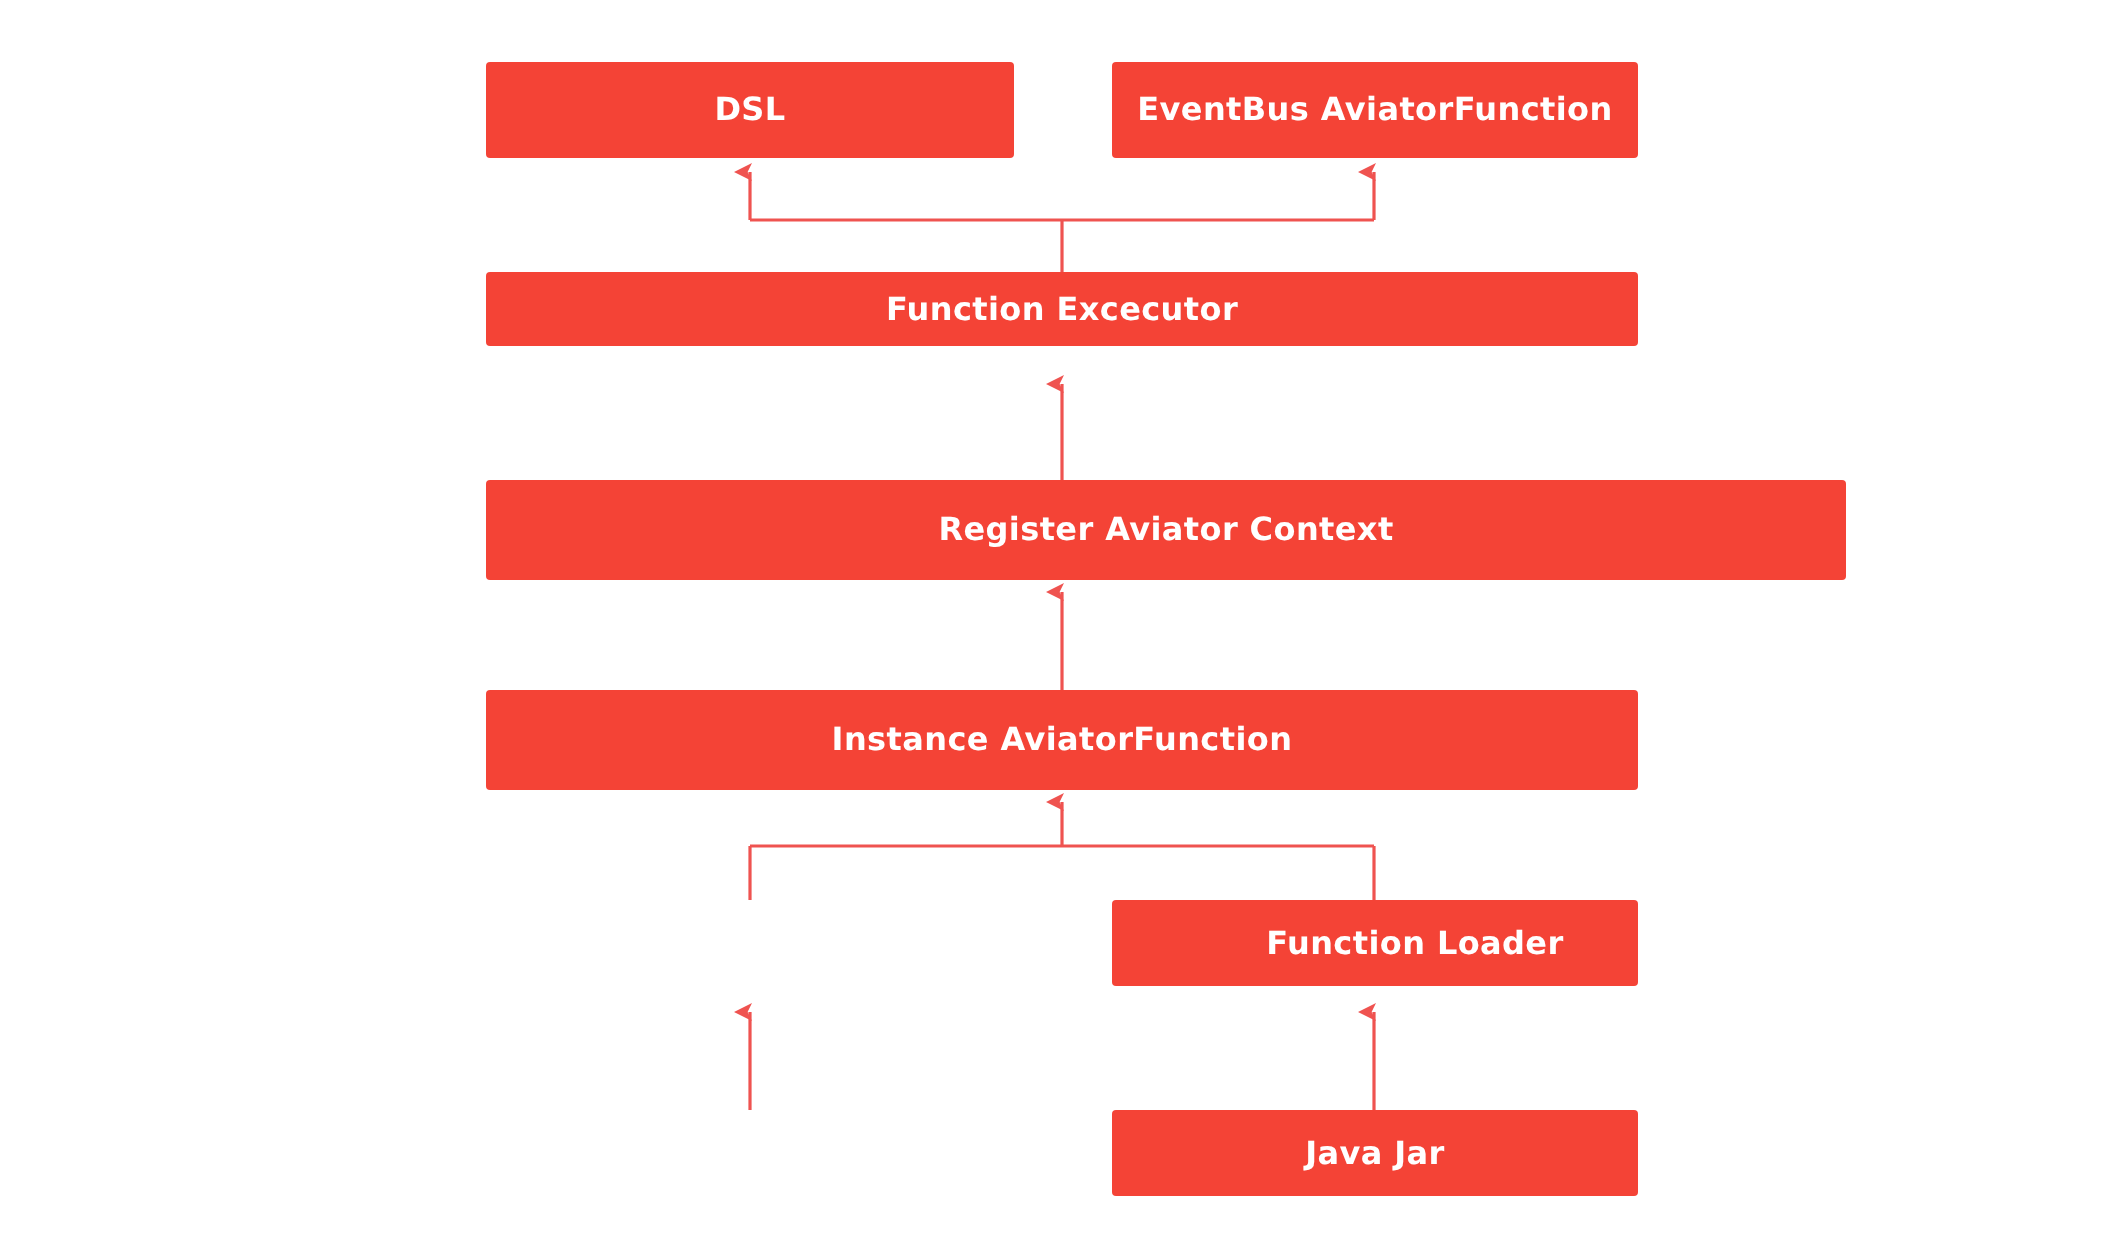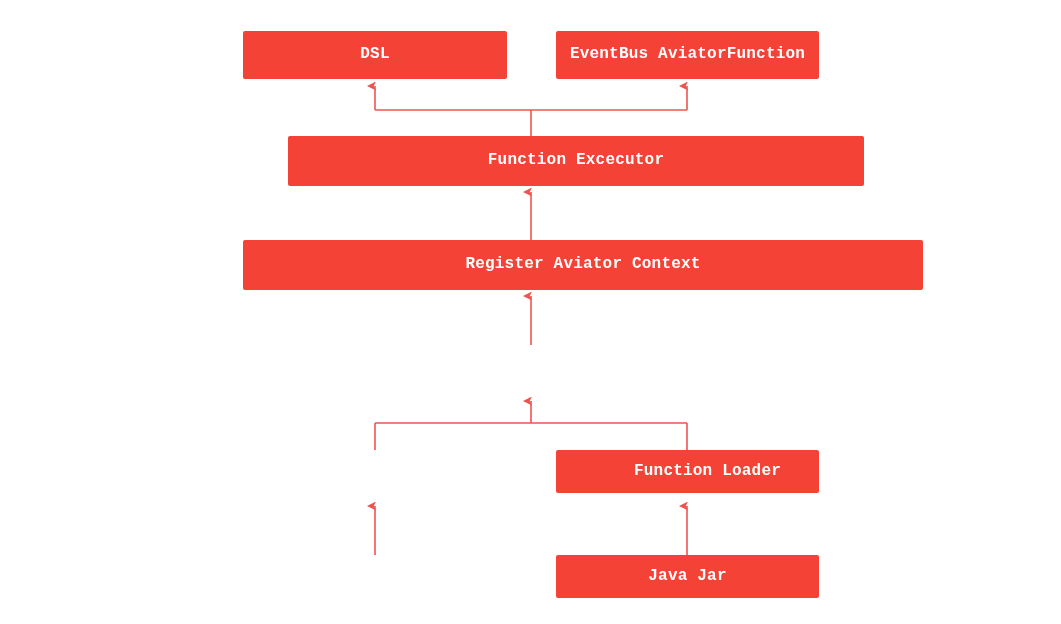--- a/index.html
+++ b/index.html
@@ -29,21 +29,20 @@
     justify-content: center;
     border-radius: 2px;
     box-sizing: border-box;
     text-align: center;
     line-height: 1.1;
     user-select: none;
   }
   .node-label {
     display: block;
     padding: 0 8px;
-    font-family: Liberation Mono, monospace;
   }
   svg.edges {
     position: absolute;
     left: 0;
     top: 0;
     width: 1061px;
     height: 624px;
     pointer-events: none;
   }
 </style>
@@ -79,28 +78,31 @@
   </svg>
 
   <div class="node" style="left:243px; top:31px; width:264px; height:48px;">
     <span class="node-label">DSL</span>
   </div>
 
   <div class="node" style="left:556px; top:31px; width:263px; height:48px;">
     <span class="node-label">EventBus AviatorFunction</span>
   </div>
 
-  <div class="node" style="left:243px; top:136px; width:576px; height:50px;margin-left:45px;">
+  <div class="node" style="left:243px; top:136px; width:576px; height:37px;">
     <span class="node-label">Function Excecutor</span>
   </div>
 
   <div class="node" style="left:243px; top:240px; width:680px; height:50px;">
     <span class="node-label">Register Aviator Context</span>
   </div>
 
+  <div class="node" style="left:243px; top:345px; width:576px; height:50px;">
+    <span class="node-label">Instance AviatorFunction</span>
+  </div>
 
 
   <div class="node" style="left:556px; top:450px; width:263px; height:43px;padding-left:40px;">
     <span class="node-label">Function Loader</span>
   </div>
 
 
   <div class="node" style="left:556px; top:555px; width:263px; height:43px;">
     <span class="node-label">Java Jar</span>
   </div>

